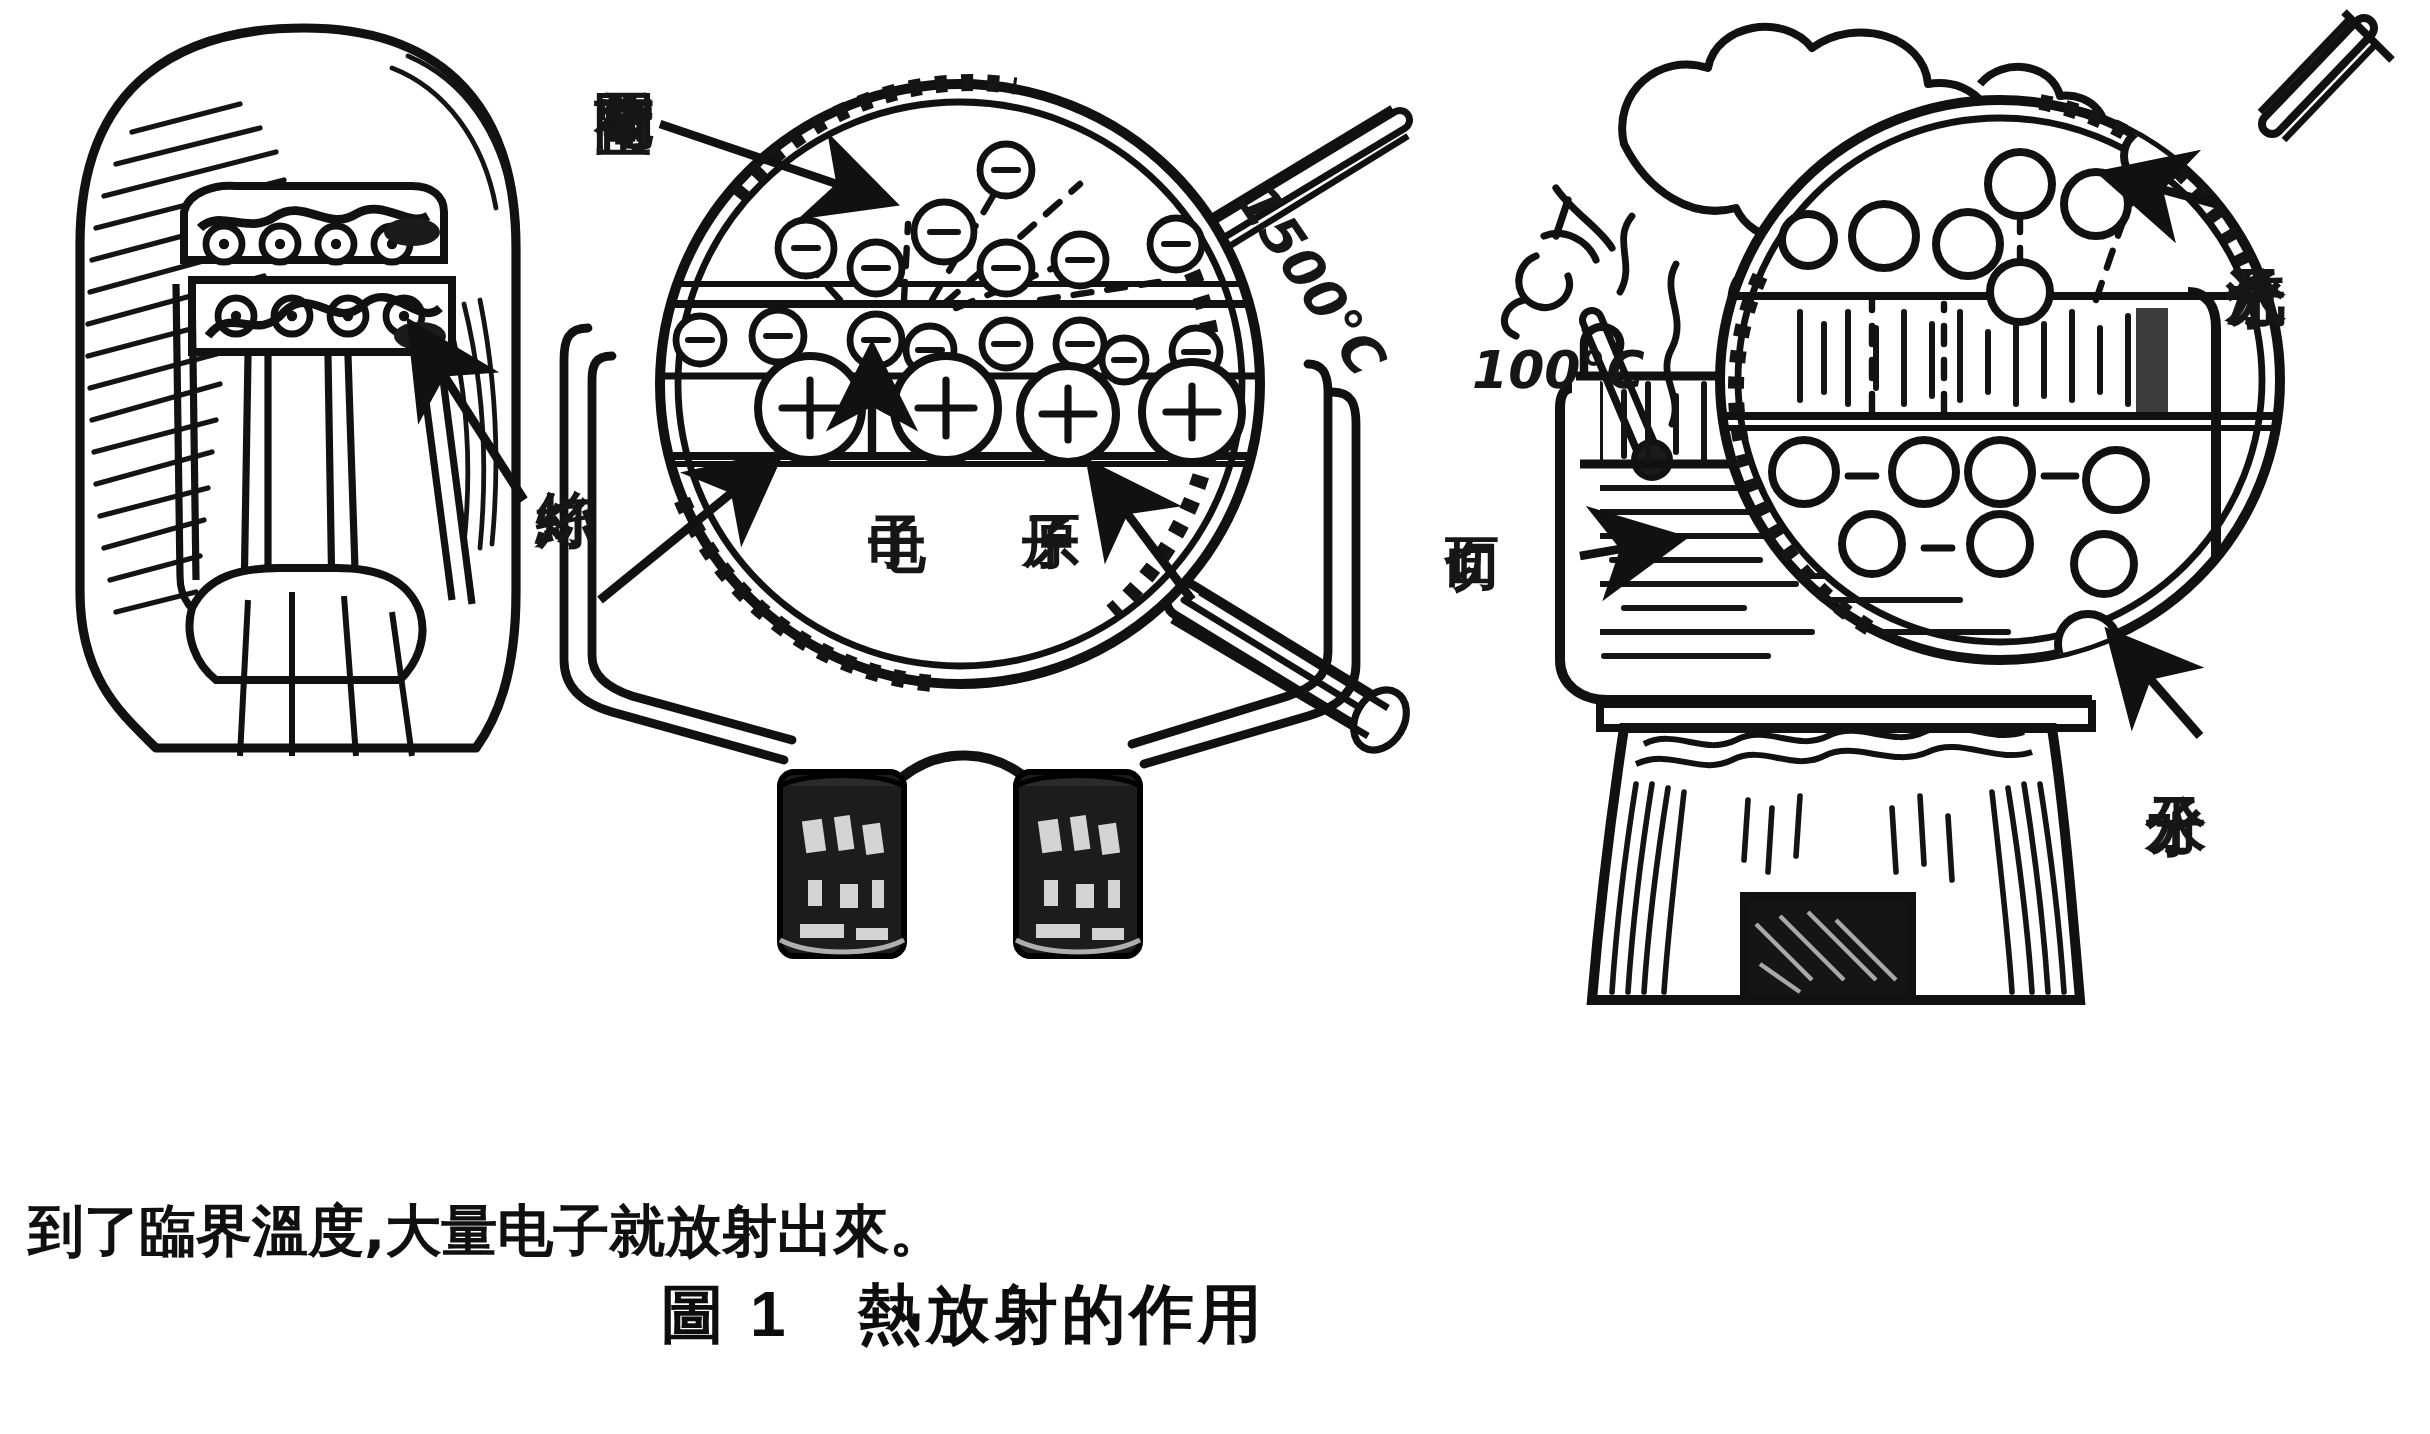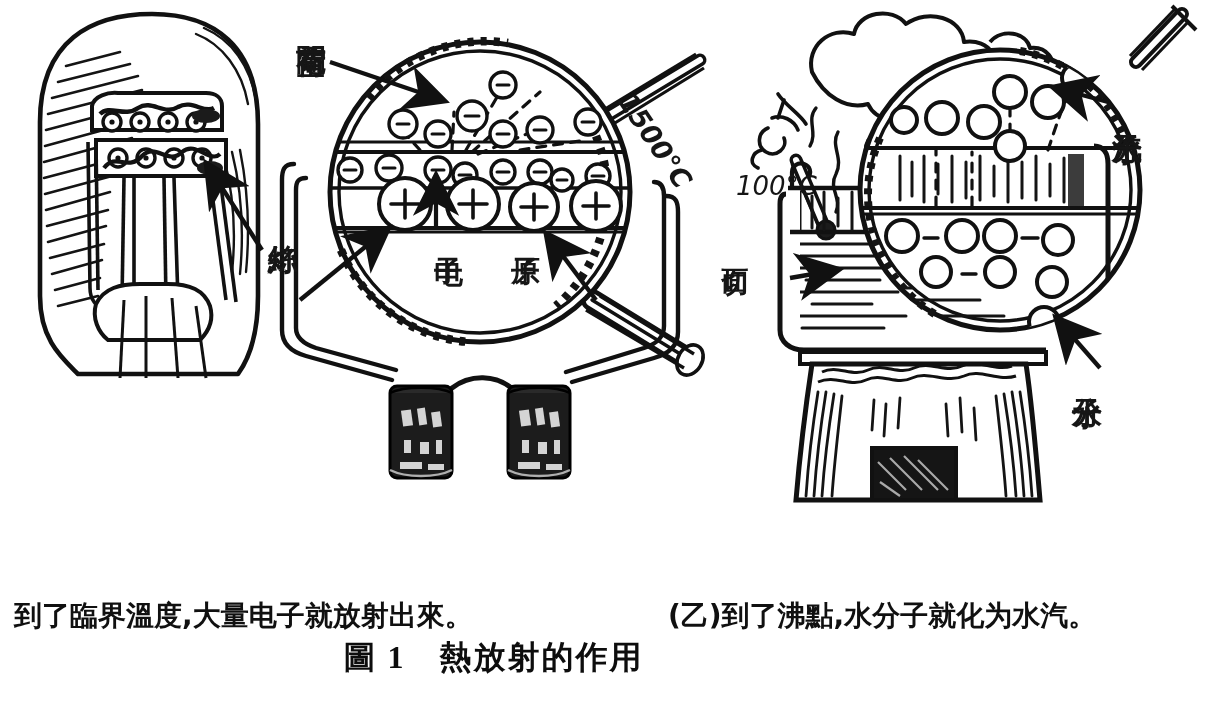--- a/index.html
+++ b/index.html
@@ -29,46 +29,45 @@
     writing-mode:vertical-rl;
     text-orientation:upright;
     line-height:1.0;
   }
 
   .l-kongjian{left:296px;top:22px;font-size:30px;}
   .l-dengsi  {left:268px;top:222px;font-size:29px;}
   .l-dianzi  {left:434px;top:234px;font-size:29px;}
   .l-yuanzi  {left:511px;top:234px;font-size:29px;}
   .l-1500    {left:636px;top:88px;font-size:27px;transform:rotate(56deg);transform-origin:left top;font-style:italic;font-weight:700;}
-  .l-100     {left:736px;top:173px;font-size:26px;font-style:italic;font-weight:400;}
+  .l-100     {left:736px;top:173px;font-size:26px;font-style:italic;font-weight:700;}
   .l-qiemian {left:722px;top:247px;font-size:27px;}
   .l-shuiqi  {left:1112px;top:110px;font-size:30px;}
   .l-shuifen {left:1072px;top:374px;font-size:30px;}
 
   
   .caption{
     position:absolute;
     font-family:"DejaVu Sans","Liberation Sans",sans-serif;
     font-weight:700;
     color:#101010;
     font-size:28px;
     line-height:1.34;
     white-space:pre;
   }
   #cap-left  {left:14px;top:522px;width:640px;}
   #cap-right {left:668px;top:522px;width:540px;}
 
   #fig-title{
     position:absolute;left:0;top:636px;width:963px;
     text-align:center;
-    font-family:Liberation Serif, serif;
+    font-family:Liberation Sans, sans-serif;
     font-weight:700;font-size:32px;color:#0d0d0d;
     letter-spacing:2px;
     white-space:pre;
-    margin-left:12px;
   }
 </style>
 </head>
 <body>
 
 <div id="page">
 
   <svg id="art" viewBox="0 0 1215 717">
     <defs>
 
@@ -561,19 +560,16 @@
   <div class="lbl vert l-qiemian">切面</div>
 
   <div class="lbl vert l-shuiqi">水汽分子</div>
 
   <div class="lbl vert l-shuifen">水分子</div>
 
   <div id="cap-left" class="caption">
     <div>到了臨界溫度,大量电子就放射出來。</div>
   </div>
 
-  <div id="cap-right" class="caption">
-    <div>(乙)到了沸點,水分子就化为水汽。</div>
-  </div>
 
   <div id="fig-title">圖 1　熱放射的作用</div>
 
 </div>
 
 </body></html>

